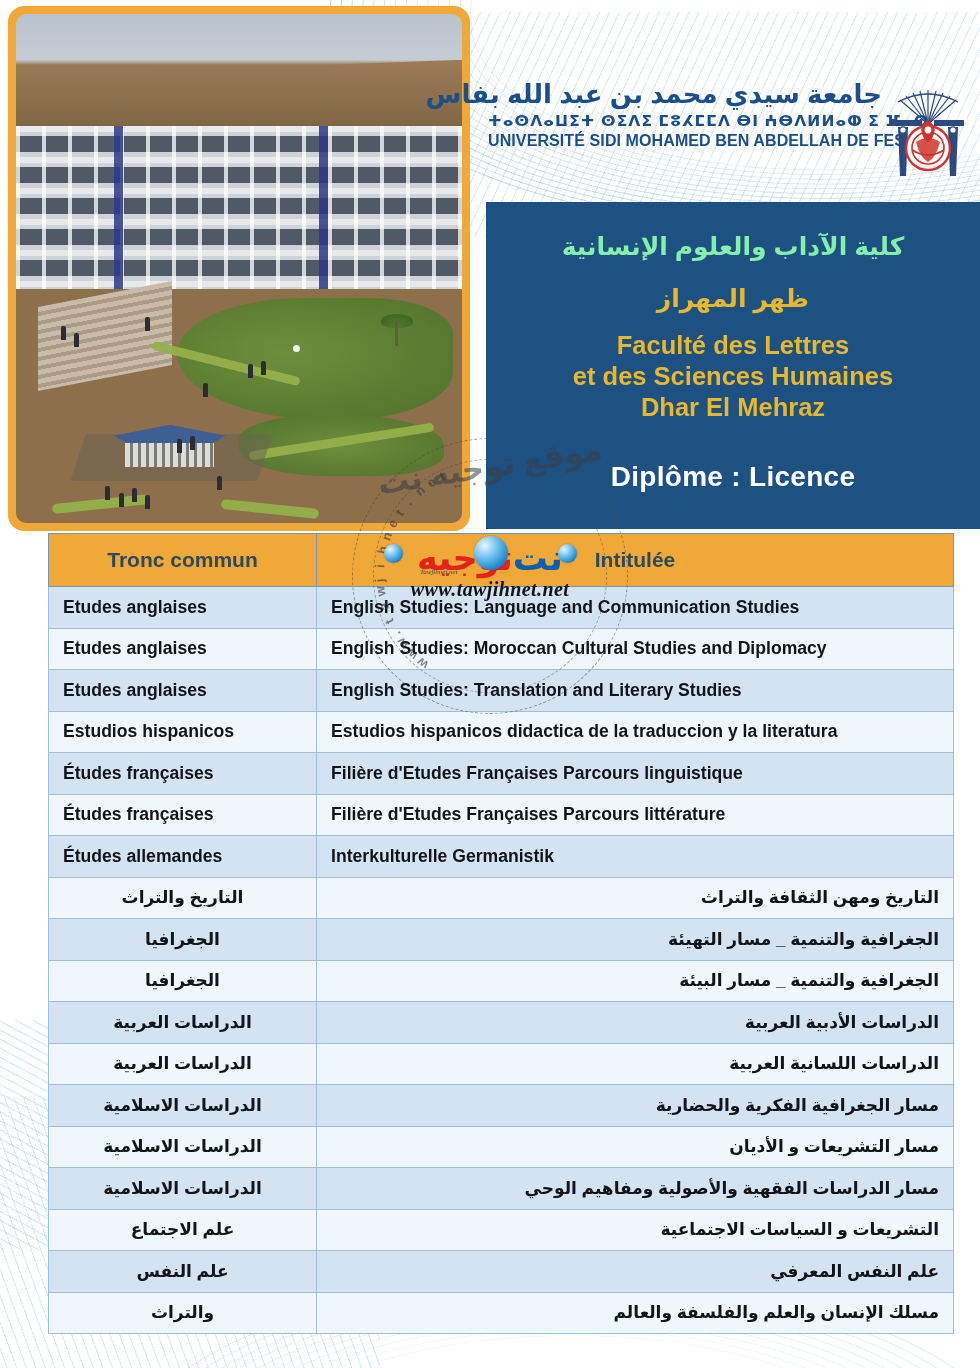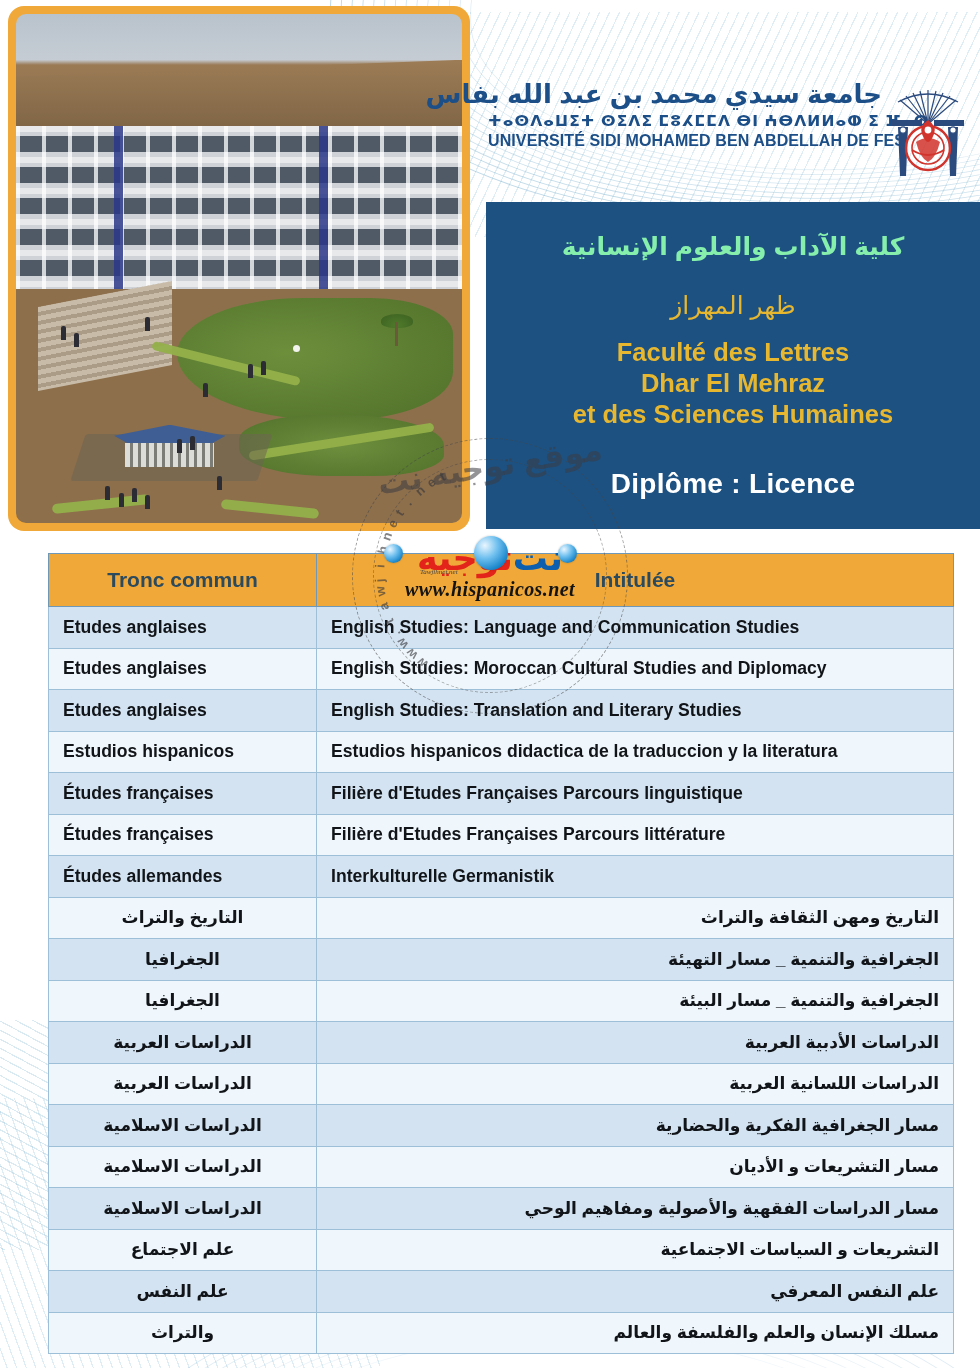--- a/index.html
+++ b/index.html
@@ -95,26 +95,26 @@
     line-height:1.3;white-space:nowrap;}
   .uni-logo{position:absolute;right:-2px;top:2px;width:84px;height:106px;}
 
   
   .blue-panel{
     position:absolute;left:486px;top:202px;width:494px;height:327px;
     background:#1C5182;color:#E8B730;box-sizing:border-box;
     padding:26px 22px 0 22px;text-align:center;
   }
   .bp-ar1{font-size:25px;font-weight:bold;direction:rtl;line-height:1.5;color:#86efac;}
-  .bp-ar2{font-size:25px;font-weight:normal;direction:rtl;line-height:1.6;color:#E8B730;margin-top:19px;}
+  .bp-ar2{font-size:25px;font-weight:bold;direction:rtl;line-height:1.6;color:#E8B730;margin-top:12px;}
   .bp-fr{font-size:25.5px;font-weight:bold;line-height:1.22;color:#E8B730;margin-top:12px;}
   .bp-dip{font-size:28px;font-weight:bold;color:#FFFFFF;margin-top:38px;letter-spacing:.3px;}
 
   
-  .tbl{position:absolute;left:48px;top:553px;width:905px;border-collapse:collapse;
+  .tbl{position:absolute;left:48px;top:533px;width:905px;border-collapse:collapse;
        table-layout:fixed;}
   .tbl col.c1{width:268px;}
   .tbl col.c2{width:637px;}
   .tbl th{
     background:#F0A838;color:#2C4A5E;font-size:21px;font-weight:bold;
     height:50px;border:1.4px solid #6f97b8;text-align:center;
   }
   .tbl td{
     border:1.4px solid #9dc0d8;height:40.5px;padding:0 14px;
     font-size:17.6px;font-weight:bold;color:#111418;vertical-align:middle;
@@ -267,22 +267,22 @@
       <path d="M26 70 q16 10 32 0" stroke="#d1342c" stroke-width="2" fill="none"></path>
     </svg>
   </div>
 </div>
 
 <div class="blue-panel">
   <div class="bp-ar1">كلية الآداب والعلوم الإنسانية</div>
   <div class="bp-ar2">ظهر المهراز</div>
   <div class="bp-fr">
     <div>Faculté des Lettres</div>
+    <div>et des Sciences Humaines</div>
     <div>Dhar El Mehraz</div>
-    <div>et des Sciences Humaines</div>
   </div>
   <div class="bp-dip">Diplôme : Licence</div>
 </div>
 
 <table class="tbl">
   <colgroup>
       <col class="c1">
       <col class="c2">
     </colgroup>
   <thead>
@@ -392,15 +392,15 @@
     </div>
   <div class="wm-logo">
     <div class="wm-badge">
       <span class="wm-ar-red">توجيه</span>
       <span class="wm-ar-blue">نت</span>
     </div>
     <div class="wm-sphere" style="left:112px;top:2px;width:34px;height:34px;"></div>
     <div class="wm-sphere" style="left:22px;top:10px;width:19px;height:19px;"></div>
     <div class="wm-sphere" style="left:196px;top:10px;width:19px;height:19px;"></div>
     <div class="wm-sub">Tawjihnet.net</div>
-    <div class="wm-url">www.hispanicos.net</div>
+    <div class="wm-url">www.tawjihnet.net</div>
   </div>
 </div>
 
 </body></html>

